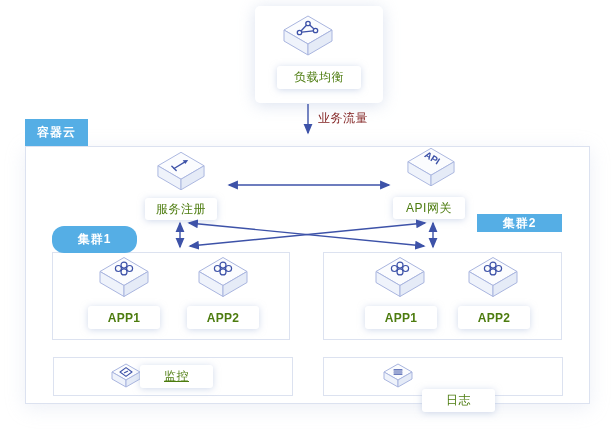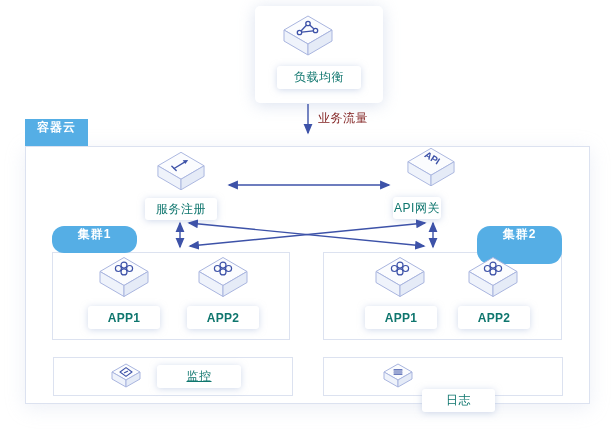--- a/index.html
+++ b/index.html
@@ -11,32 +11,32 @@
   }
   .abs{position:absolute;}
   .card{
     position:absolute;background:#fff;border-radius:5px;
     box-shadow:0 2px 16px rgba(176,190,220,.45);
   }
   .chip{
     position:absolute;background:#fff;border-radius:3px;
     box-shadow:0 1px 7px rgba(170,185,218,.55);
     display:flex;align-items:center;justify-content:center;
-    font-size:12px;color:#0f766e;letter-spacing:.5px;
+    font-size:12px;color:#4d7c0f;letter-spacing:.5px;
   }
   .chip.app{font-weight:bold;letter-spacing:.3px;align-items:center;}
   .frame{
     position:absolute;background:#fff;border:1px solid #DCE2F0;
     box-sizing:border-box;
   }
   .outer-frame{box-shadow:0 4px 18px rgba(190,200,228,.28);}
   .tag{
     position:absolute;background:#55AEE5;color:#fff;
     font-size:12px;font-weight:bold;letter-spacing:1px;
-    display:flex;align-items:flex-start;justify-content:center;
+    display:flex;align-items:center;justify-content:center;
   }
   .lbl-traffic{
     position:absolute;font-size:12px;color:#7f1d1d;letter-spacing:.5px;
   }
   svg{display:block;}
   .overlay{position:absolute;left:0;top:0;pointer-events:none;}
 </style>
 </head>
 <body>
 
@@ -77,21 +77,21 @@
 <div class="chip" style="left:145px;top:198px;width:72px;height:22px;">
   <span>服务注册</span>
 </div>
 
 <svg class="abs" style="left:406px;top:146px;" width="50" height="45" viewBox="0 0 52 46">
   <path d="M26,2 L50,16 L26,30 L2,16 Z" fill="#FBFCFE" stroke="#A9B5DF" stroke-width="1"></path>
   <path d="M2,16 L2,27 L26,41 L26,30 Z" fill="#EFF3FB" stroke="#A9B5DF" stroke-width="1"></path>
   <path d="M50,16 L50,27 L26,41 L26,30 Z" fill="#E5EBF7" stroke="#A9B5DF" stroke-width="1"></path>
   <text transform="translate(18.5,10.5) rotate(32)" font-size="10" font-weight="bold" fill="#3D52A8" font-family="Liberation Sans, DejaVu Sans, sans-serif">API</text>
 </svg>
-<div class="chip" style="left:393px;top:197px;width:48px;height:22px;">
+<div class="chip" style="left:393px;top:197px;width:72px;height:22px;">
   <span>API网关</span>
 </div>
 
 <div class="frame" style="left:52px;top:252px;width:238px;height:88px;"></div>
 <div class="tag" style="left:52px;top:226px;width:85px;height:27px;border-radius:12px;">
   <span>集群1</span>
 </div>
 
 <svg class="abs" style="left:98px;top:255px;" width="52" height="47" viewBox="0 0 52 46">
   <path d="M26,2 L50,16 L26,30 L2,16 Z" fill="#FBFCFE" stroke="#A9B5DF" stroke-width="1"></path>
@@ -116,21 +116,21 @@
   </g>
 </svg>
 <div class="chip app" style="left:88px;top:306px;width:72px;height:23px;">
   <span>APP1</span>
 </div>
 <div class="chip app" style="left:187px;top:306px;width:72px;height:23px;">
   <span>APP2</span>
 </div>
 
 <div class="frame" style="left:323px;top:252px;width:239px;height:88px;"></div>
-<div class="tag" style="left:477px;top:226px;width:85px;height:38px;border-radius:13px;">
+<div class="tag" style="left:477px;top:214px;width:85px;height:18px;">
   <span>集群2</span>
 </div>
 
 <svg class="abs" style="left:374px;top:255px;" width="52" height="47" viewBox="0 0 52 46">
   <path d="M26,2 L50,16 L26,30 L2,16 Z" fill="#FBFCFE" stroke="#A9B5DF" stroke-width="1"></path>
   <path d="M2,16 L2,27 L26,41 L26,30 Z" fill="#EFF3FB" stroke="#A9B5DF" stroke-width="1"></path>
   <path d="M50,16 L50,27 L26,41 L26,30 Z" fill="#E5EBF7" stroke="#A9B5DF" stroke-width="1"></path>
   <g stroke="#3D52A8" stroke-width="1.2" fill="none">
     <circle cx="26" cy="9.6" r="3"></circle>
       <circle cx="20.4" cy="13" r="3"></circle>
@@ -157,21 +157,21 @@
 </div>
 
 <div class="frame" style="left:53px;top:357px;width:240px;height:39px;"></div>
 <svg class="abs" style="left:111px;top:363px;" width="30" height="27" viewBox="0 0 30 27">
   <path d="M15,1 L29,9 L15,17 L1,9 Z" fill="#FBFCFE" stroke="#A9B5DF" stroke-width="1"></path>
   <path d="M1,9 L1,16 L15,24 L15,17 Z" fill="#EFF3FB" stroke="#A9B5DF" stroke-width="1"></path>
   <path d="M29,9 L29,16 L15,24 L15,17 Z" fill="#E5EBF7" stroke="#A9B5DF" stroke-width="1"></path>
   <path d="M15,4.6 L21,9 L15,13.4 L9,9 Z" fill="none" stroke="#3D52A8" stroke-width="1.1" stroke-linejoin="round"></path>
   <path d="M13.4,9.8 L16.6,8.2" stroke="#3D52A8" stroke-width="1.1" stroke-linecap="round"></path>
 </svg>
-<div class="chip" style="left:157px;top:365px;width:84px;height:23px;text-decoration:underline;">
+<div class="chip" style="left:140px;top:365px;width:73px;height:23px;text-decoration:underline;">
   <span>监控</span>
 </div>
 
 <div class="frame" style="left:323px;top:357px;width:240px;height:39px;"></div>
 <svg class="abs" style="left:383px;top:363px;" width="30" height="27" viewBox="0 0 30 27">
   <path d="M15,1 L29,9 L15,17 L1,9 Z" fill="#FBFCFE" stroke="#A9B5DF" stroke-width="1"></path>
   <path d="M1,9 L1,16 L15,24 L15,17 Z" fill="#EFF3FB" stroke="#A9B5DF" stroke-width="1"></path>
   <path d="M29,9 L29,16 L15,24 L15,17 Z" fill="#E5EBF7" stroke="#A9B5DF" stroke-width="1"></path>
   <g stroke="#3D52A8" stroke-width="1.1" stroke-linecap="round">
     <path d="M11,6.9 L19,6.9 M11,9 L19,9 M11,11.1 L19,11.1"></path>

